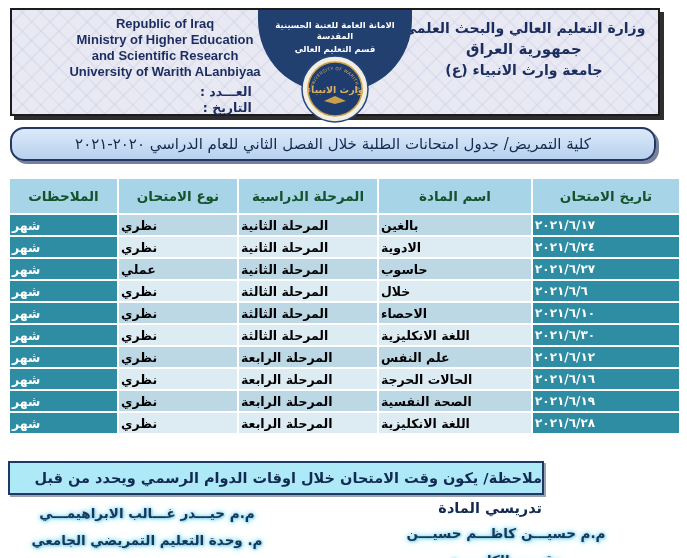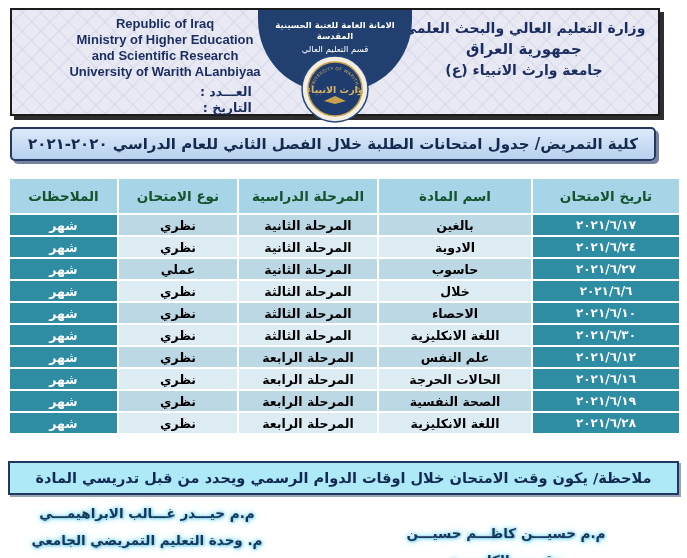--- a/index.html
+++ b/index.html
@@ -25,63 +25,63 @@
     position:absolute; left:188px; top:74px; direction:rtl; text-align:right;
     color:#1B2D5F; font-weight:bold; font-size:12.5px; line-height:16px;
   }
   .emblem {
     position:absolute; left:50%; top:0; transform:translateX(-50%);
     width:154px; height:82px; background:#21406F;
     border-radius:0 0 72px 72px; z-index:1;
     color:#fff; text-align:center; padding:10px 12px 0 12px;
   }
   .emblem .l1 { font-size:8.5px; font-weight:bold; line-height:11px; }
-  .emblem .l2 { font-size:8.5px; font-weight:normal; margin-top:2px; }
+  .emblem .l2 { font-size:8.5px; font-weight:bold; margin-top:2px; }
   .logo-wrap { position:absolute; left:50%; top:44px; transform:translateX(-50%); z-index:2; }
   .ar-block {
     position:absolute; right:8px; top:8px; width:252px; direction:rtl; text-align:center;
     color:#1B2D5F; font-weight:bold; font-size:14px; line-height:21px;
   }
   .college-name {
     color:#B10000; font-size:16px; margin-top:2px;
     text-shadow:1px 1px 0 #3a0505, -1px 1px 0 #3a0505, 1px -1px 0 #3a0505;
   }
 
   
   .title-box {
     position:absolute; left:10px; top:127px; width:646px; height:34px;
     background:linear-gradient(#DCE9F9, #B7D1EE);
-    border:2px solid #24375E; border-radius:5px;
+    border:2px solid #24375E; border-radius:14px;
     box-shadow:3px 3px 0 rgba(72,88,124,.75);
-    color:#14294E; font-weight:bold; font-size:15px;
+    color:#14294E; font-weight:normal; font-size:15px;
     text-align:center; line-height:30px; direction:rtl;
   }
 
   
   .exam-table { position:absolute; left:8px; top:177px; border-collapse:collapse; table-layout:fixed; direction:rtl; }
   .exam-table th {
     background:#A7D4E6; color:#14532d; font-weight:bold; font-size:13.5px;
     height:36px; border:2px solid #fff; padding:0 2px;
   }
   .exam-table td {
-    height:22px; border:2px solid #fff; text-align:center;
+    height:22px; border:2px solid #fff; text-align:left;
     font-weight:bold; font-size:12.5px; padding:1px 2px; overflow:hidden; white-space:nowrap;
   }
   .exam-table td.c-date, .exam-table td.c-notes { background:#2F8DA3; color:#fff; }
   .exam-table td.c-date { letter-spacing:1px; font-size:12px; }
   .exam-table tbody tr:nth-child(odd) td.mid { background:#BCD8E5; }
   .exam-table tbody tr:nth-child(even) td.mid { background:#DDEBF3; }
 
   
   .note-bar {
-    position:absolute; left:8px; top:461px; width:671px; height:34px;
+    position:absolute; left:8px; top:461px; width:536px; height:34px;
     background:#AEE9F7; border:2px solid #1F3864;
     box-shadow:2px 2px 0 #98A4B5;
     color:#122A52; font-weight:bold; font-size:14.5px;
-    text-align:center; line-height:30px; direction:rtl;
+    line-height:30px; direction:rtl;
   }
 
   
   .sig {
     position:absolute; direction:rtl; text-align:center;
     color:#16365C; font-weight:bold; font-size:13.5px; line-height:27px;
     text-shadow:0 0 3px #8FD9EC, 0 0 5px #8FD9EC, 0 0 8px #A9E4F2, 1px 1px 2px #8FD9EC;
   }
   .sig-left  { left:17px;  top:500px; width:260px; }
   .sig-right { left:372px; top:520px; width:268px; }

